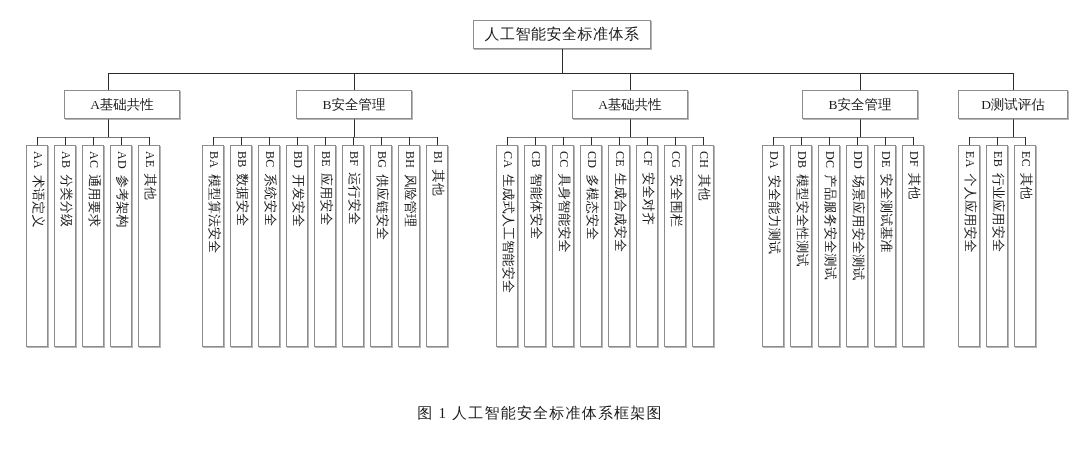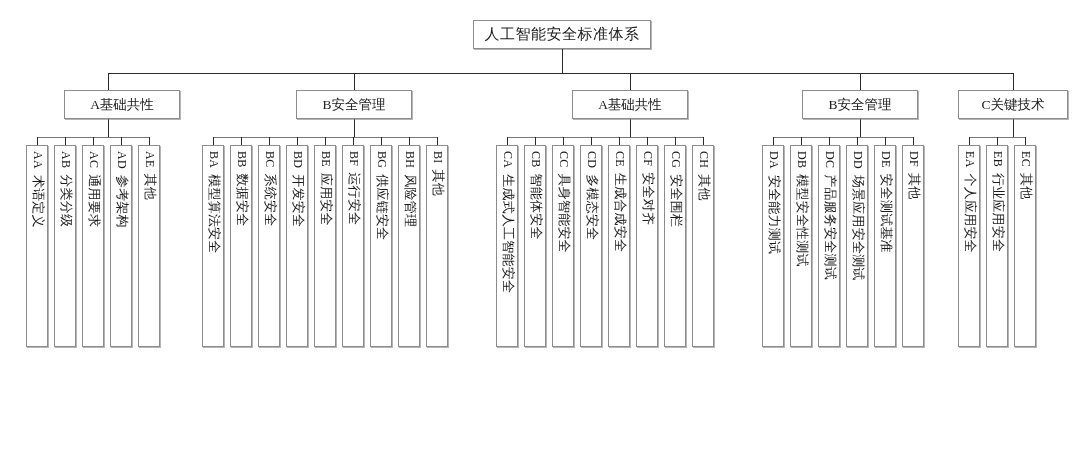--- a/index.html
+++ b/index.html
@@ -168,21 +168,21 @@
       <div class="box cat-box" style="left: 296px; width: 116px;">
         <span>B安全管理</span>
       </div>
       <div class="box cat-box" style="left: 572px; width: 116px;">
         <span>A基础共性</span>
       </div>
       <div class="box cat-box" style="left: 802px; width: 116px;">
         <span>B安全管理</span>
       </div>
       <div class="box cat-box" style="left: 958px; width: 110px;">
-        <span>C关键技术</span>
+        <span>D测试评估</span>
       </div>
     </div>
   <div id="leaf-layer">
       <div class="box leaf-box" style="left: 26px;">
         <div class="leaf-inner">
           <span class="leaf-code">AA</span>
           <span class="leaf-label">术语定义</span>
         </div>
       </div>
       <div class="box leaf-box" style="left: 54px;">
@@ -360,13 +360,14 @@
         </div>
       </div>
       <div class="box leaf-box" style="left: 1014px;">
         <div class="leaf-inner">
           <span class="leaf-code">EC</span>
           <span class="leaf-label">其他</span>
         </div>
       </div>
     </div>
 
+  <div class="caption">图 1  人工智能安全标准体系框架图</div>
 </div>
 
 </body></html>

